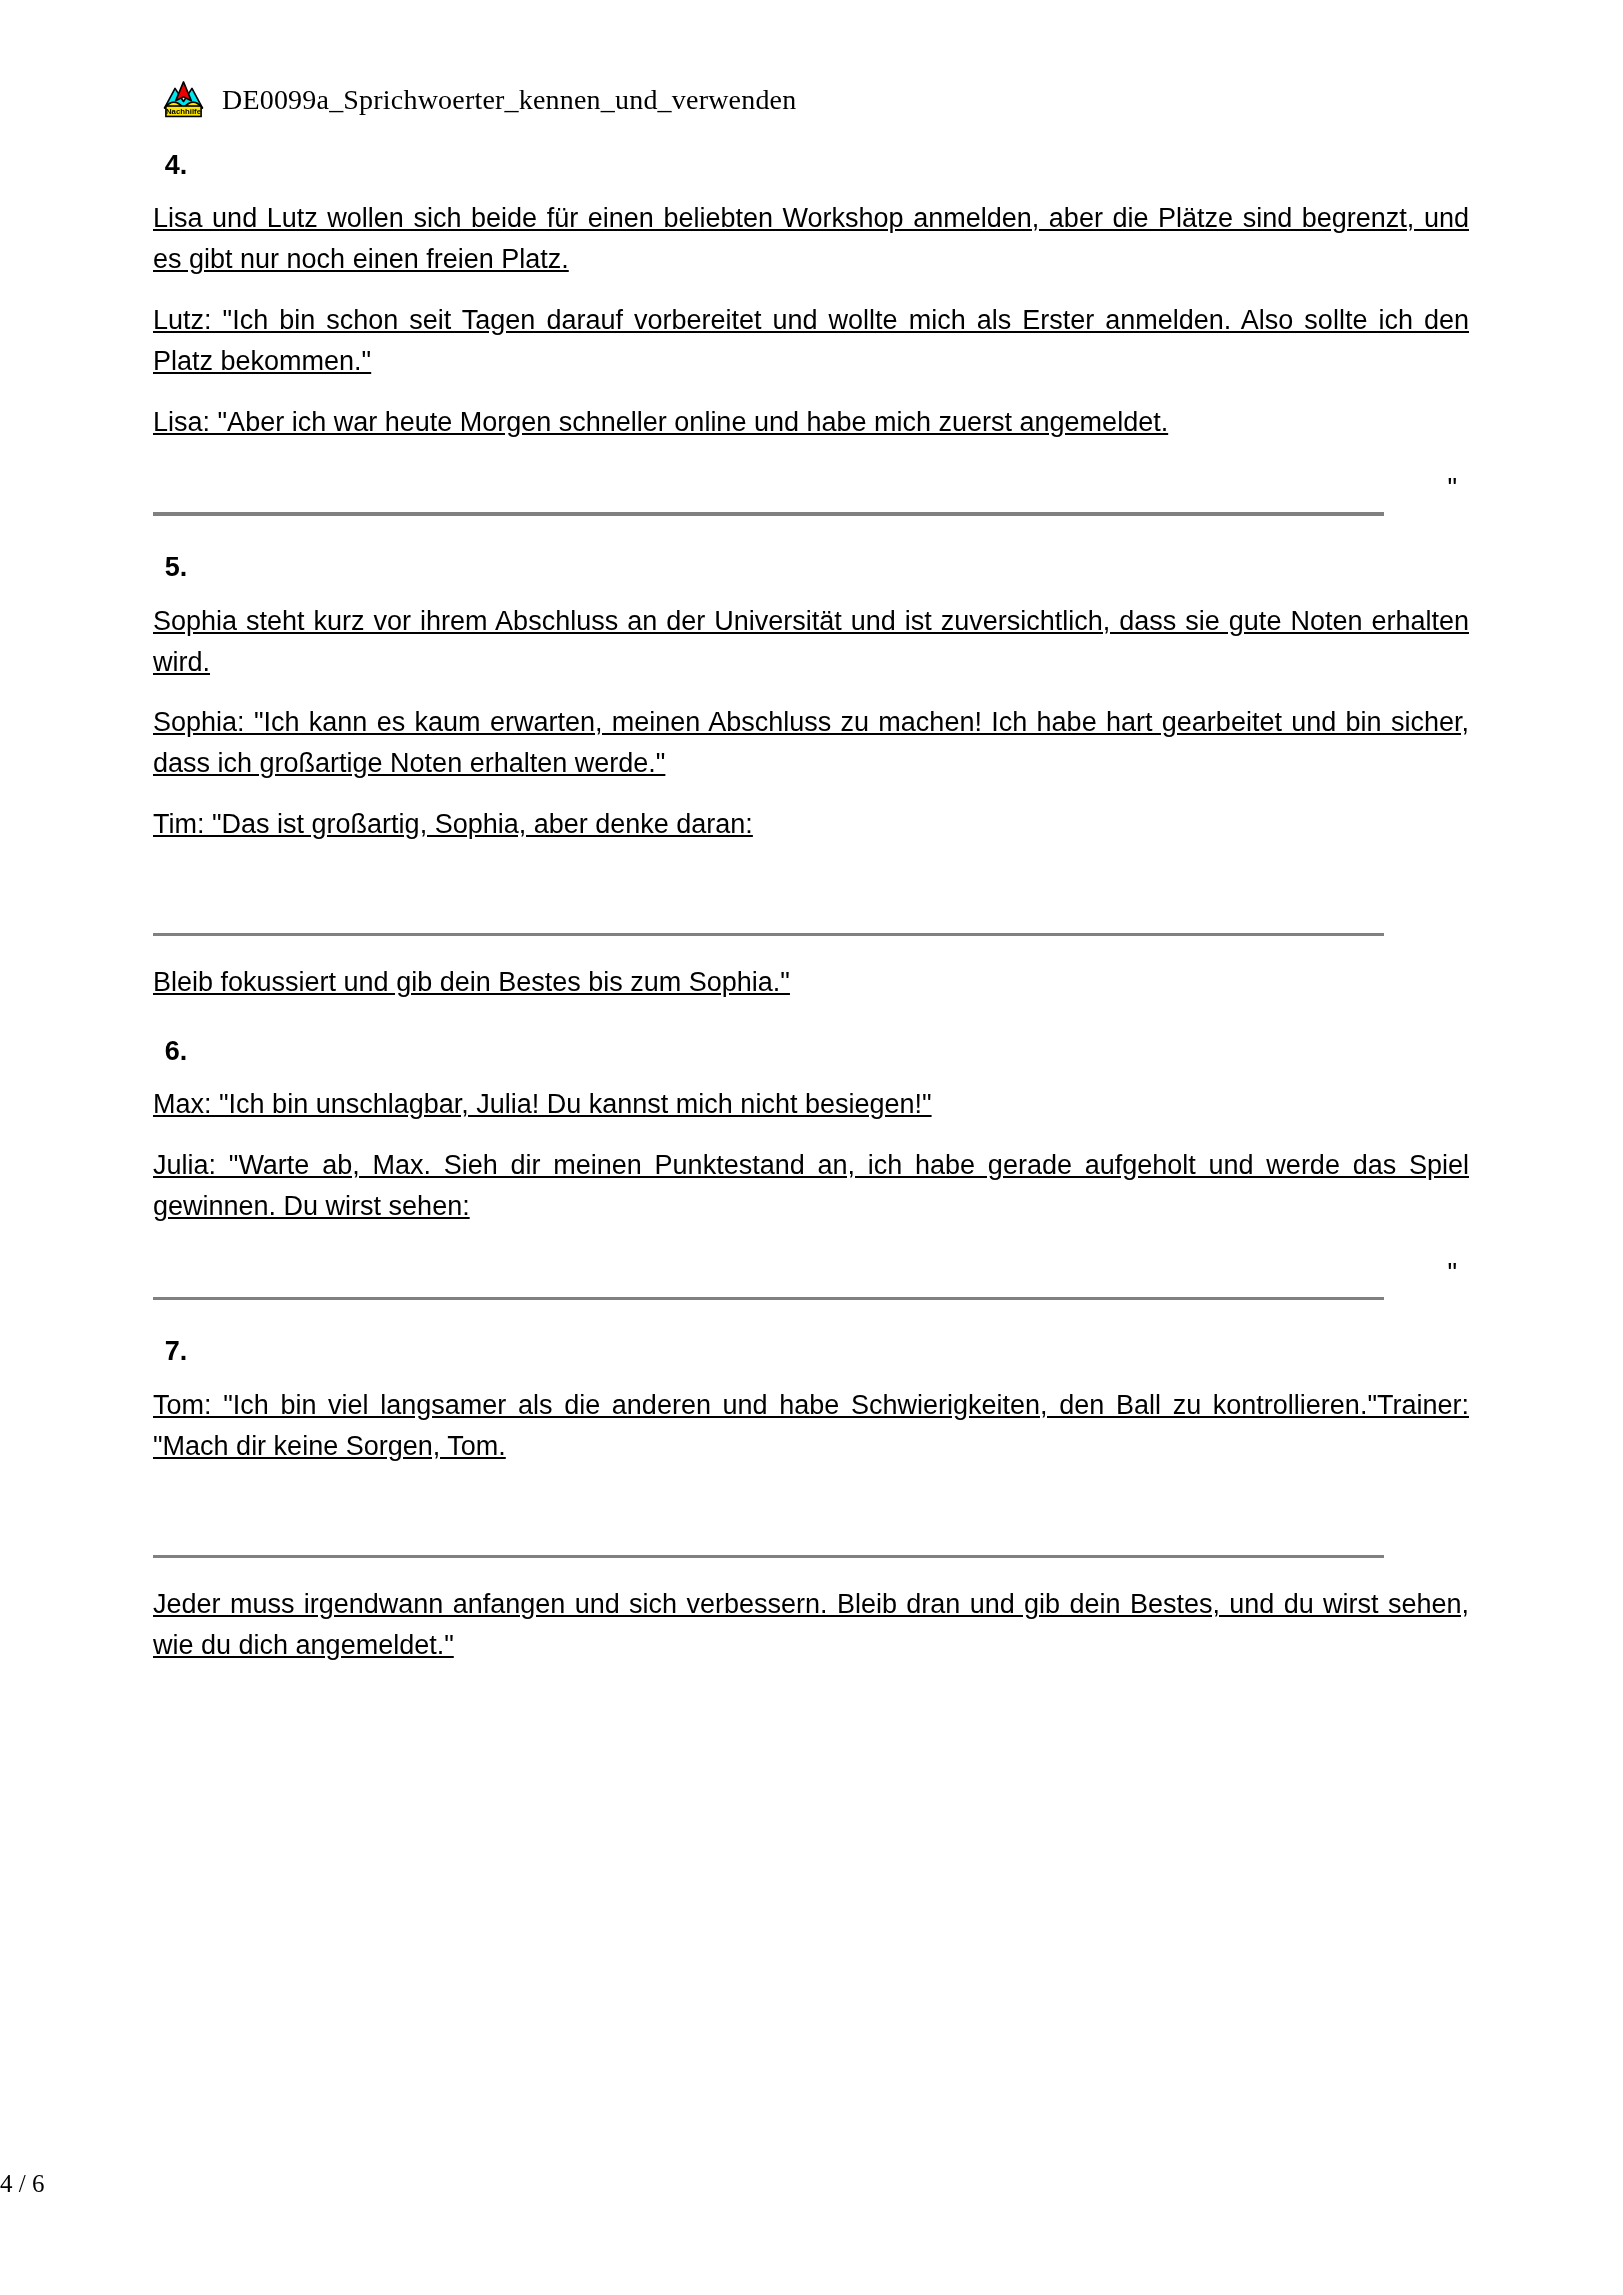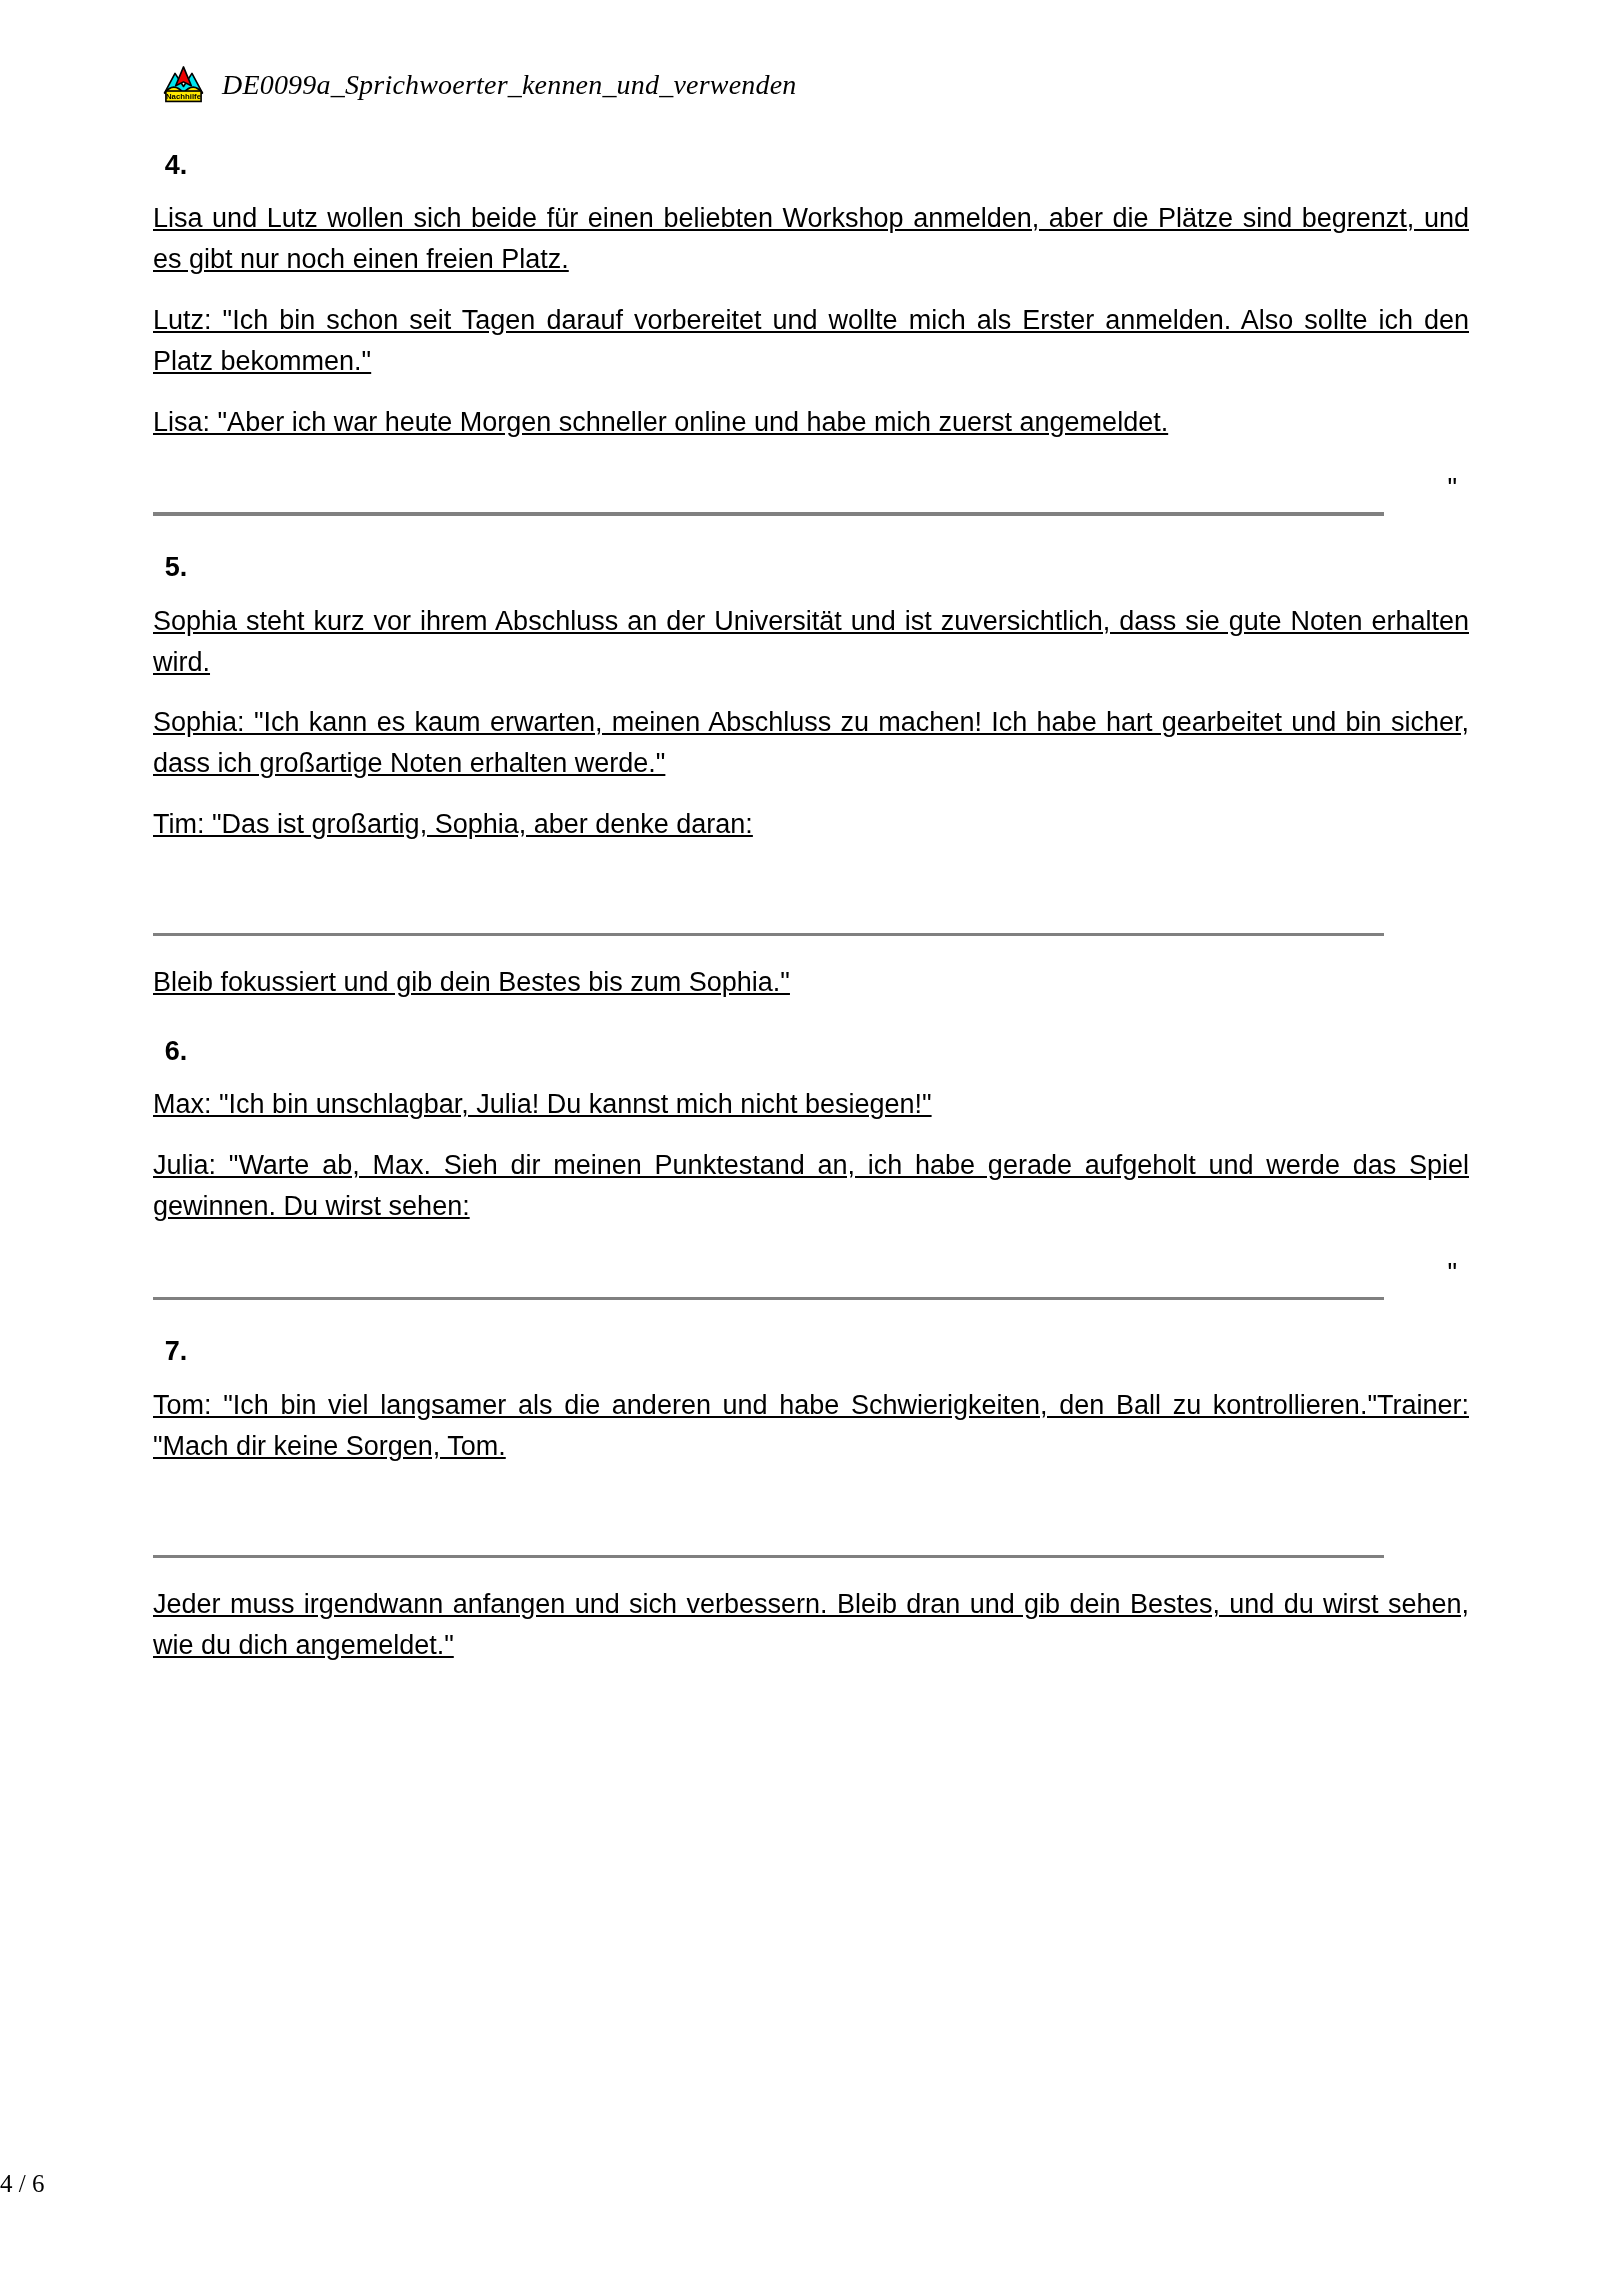--- a/index.html
+++ b/index.html
@@ -14,34 +14,33 @@
     background: #ffffff;
     box-sizing: border-box;
     font-family: "Liberation Sans", sans-serif;
     overflow: hidden;
   }
 
   
   .header {
     position: absolute;
     left: 162px;
-    top: 64px;
+    top: 79px;
     display: flex;
     align-items: center;
     gap: 17px;
   }
   .logo {
     width: 43px;
     height: 41px;
     display: block;
     flex: none;
   }
   .header-title {
     font-family: "Liberation Serif", serif;
-    font-style: italic;
     font-size: 28px;
     color: #000000;
     white-space: nowrap;
     letter-spacing: 0.2px;
   }
 
   
   .content {
     position: absolute;
     left: 153px;

